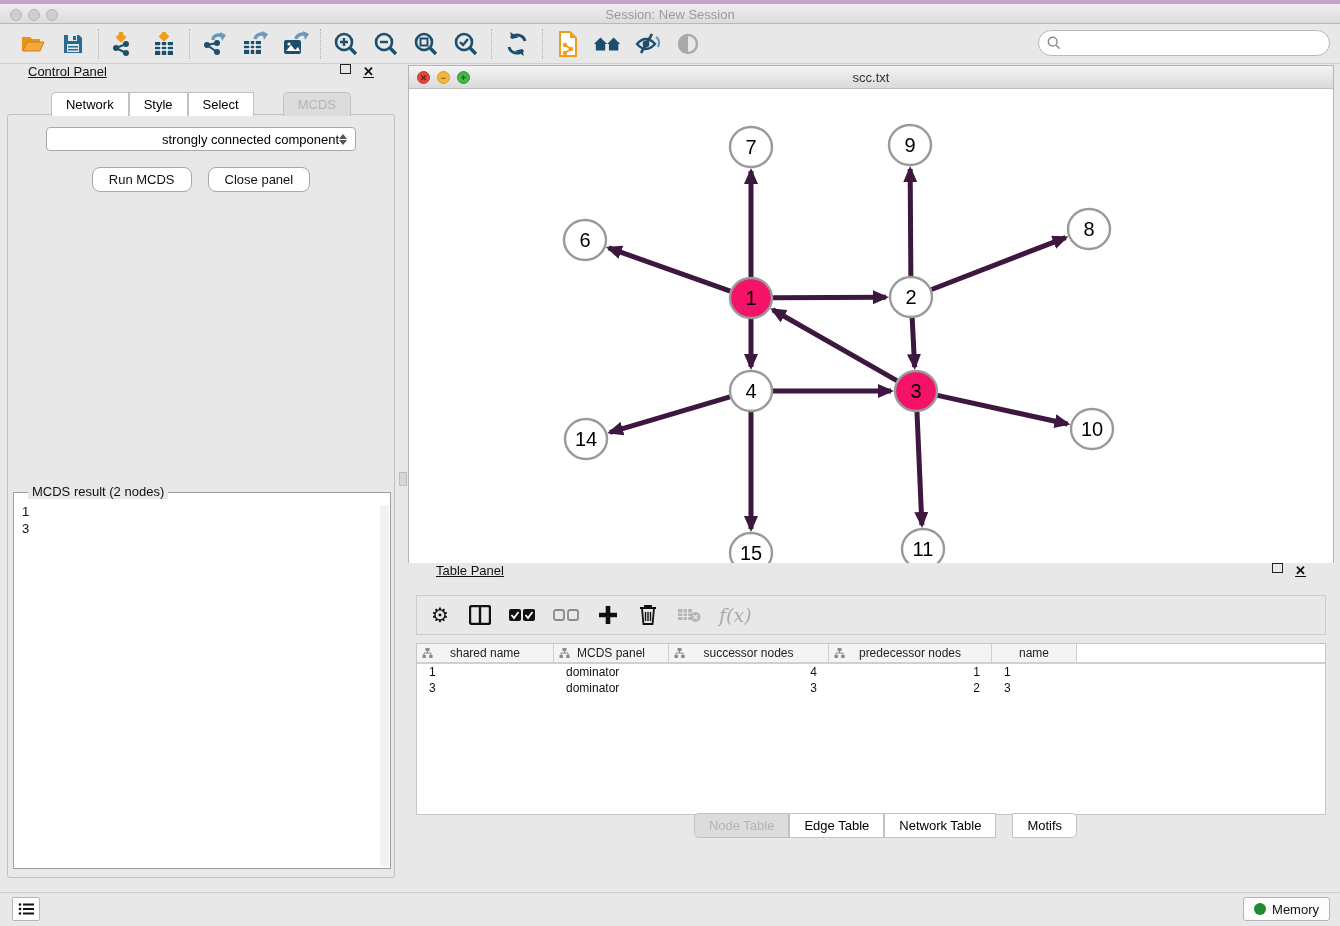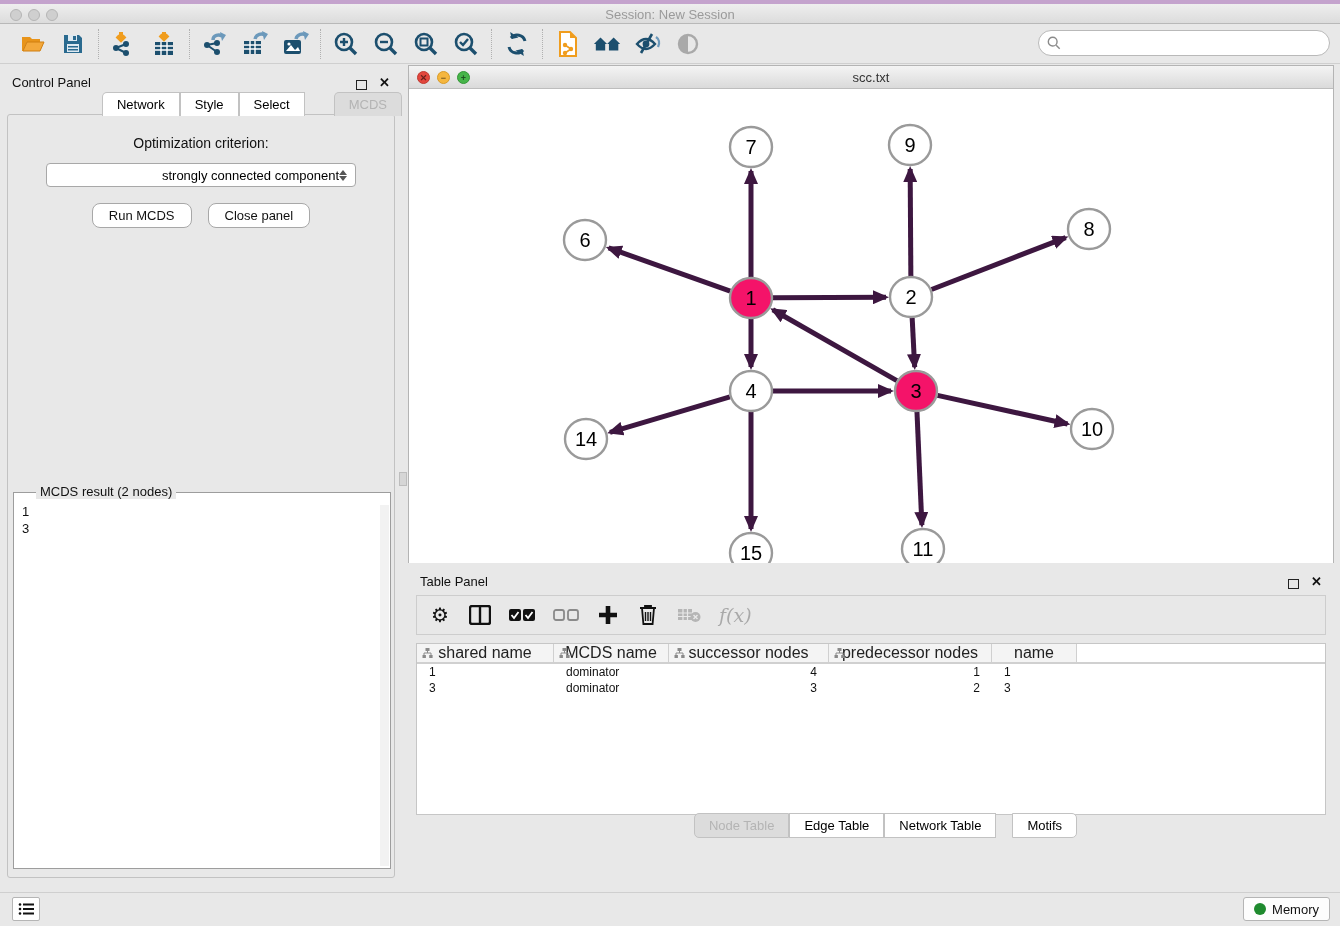--- a/index.html
+++ b/index.html
@@ -19,43 +19,43 @@
   .tb-sep { width:1px; height:30px; border-left:1px dotted #b0b0b0; }
   .tb-icon { width:30px; height:30px; display:flex; align-items:center; justify-content:center; }
   .tb-icon svg { display:block; }
   .search-wrap { position:absolute; right:10px; top:6px; }
   .search-input { width:292px; height:26px; border:1px solid #b9b9b9; border-radius:13px; background:#fff;
     padding-left:28px; font-size:13px; outline:none; }
   .search-glass { position:absolute; left:9px; top:6px; width:14px; height:14px; }
 
   
   .control-panel { position:absolute; left:0; top:64px; width:402px; height:818px; background:#e8e8e8; }
-  .panel-header { height:26px; display:flex; align-items:flex-end; padding:0 12px; font-size:13px; color:#111; }
+  .panel-header { height:26px; display:flex; align-items:flex-start; padding:0 28px; font-size:13px; color:#111;text-decoration:underline; }
   .panel-header .spacer { flex:1; }
   .float-icon { width:11px; height:10px; border:1.5px solid #222; margin-right:12px; }
   .close-x { font-size:13px; font-weight:bold; color:#111; }
-  .cp-tabs { display:flex; justify-content:flex-end; margin-top:2px; position:relative; z-index:2; }
+  .cp-tabs { display:flex; justify-content:center; margin-top:2px; position:relative; z-index:2; }
   .tab { font-size:13px; padding:4px 14px; background:#fff; border:1px solid #c2c2c2; border-bottom:none; color:#000; }
   .tab:first-child { border-radius:5px 0 0 0; }
   .tab:last-child { border-radius:0 5px 0 0; }
   .tab.sel { background:#dcdcdc; color:#b4b4b4; border-radius:5px 5px 0 0;margin-left:29px; }
   .cp-content { position:absolute; left:7px; right:7px; top:50px; bottom:4px;
     border:1px solid #c2c2c2; background:#e8e8e8; border-radius:3px; }
   .opt-label { text-align:center; margin-top:20px; font-size:14px; color:#111; }
   .dropdown { margin:12px auto 0; width:310px; height:24px; background:#fff; border:1px solid #a8a8a8;
     border-radius:4px; display:flex; align-items:center; padding:0 8px; font-size:13px; }
   .dropdown .dd-label { flex:1;text-align:right; }
   .dd-arrows { display:flex; flex-direction:column; gap:1px; align-items:center; }
   .dd-arrows i { width:0; height:0; border-left:4px solid transparent; border-right:4px solid transparent; }
   .dd-arrows .up { border-bottom:5px solid #555; }
   .dd-arrows .dn { border-top:5px solid #555; }
   .btn-row { display:flex; justify-content:center; gap:16px; margin-top:16px; }
   .btn { background:#fff; border:1px solid #a8a8a8; border-radius:8px; font-size:13px; padding:4px 16px; color:#111; }
   .mcds-result { position:absolute; left:5px; right:3px; top:377px; bottom:8px; border:1px solid #9d9d9d; background:#fff; }
-  .mcds-legend { position:absolute; top:-9px; left:22px; background:#e8e8e8; padding:0 4px; font-size:13px; color:#111; }
+  .mcds-legend { position:absolute; top:-9px; left:14px; background:#e8e8e8; padding:0 4px; font-size:13px; color:#111; }
   .mcds-text { position:absolute; inset:10px 10px 2px 8px; font-size:13px; line-height:17px; color:#111; }
   .mcds-scroll { position:absolute; right:1px; top:12px; bottom:2px; width:9px; background:#f2f2f2; }
 
   
   .net-window { position:absolute; left:408px; top:65px; width:926px; height:527px;
     border:1px solid #b4b4b4; background:#fff; }
   .net-titlebar { height:23px; background:linear-gradient(#f4f4f4,#dadada); border-bottom:1px solid #bdbdbd; position:relative; }
   .net-traffic { position:absolute; left:8px; top:5px; display:flex; gap:7px; }
   .nt { width:13px; height:13px; border-radius:50%; font-size:9px; font-weight:bold; display:flex; align-items:center; justify-content:center; color:rgba(0,0,0,.55); }
   .nt.red { background:#e2463d; border:1px solid #c03a31; }
@@ -66,21 +66,21 @@
 
   
   .table-panel { position:absolute; left:408px; top:563px; width:926px; height:289px; background:#e8e8e8; }
   .tp-toolbar { margin:6px 8px 0 8px; height:40px; border:1px solid #cdcdcd; background:#e8e8e8;
     display:flex; align-items:center; gap:18px; padding:0 12px; }
   .tp-icon { display:flex; align-items:center; justify-content:center; min-width:22px; height:24px; }
   .gear-glyph { font-size:20px; color:#111; }
   .fx { font-family:"DejaVu Serif", serif; font-style:italic; font-size:19px; color:#a9a9a9; }
   .tp-table { margin:8px 8px 0 8px; background:#fff; border:1px solid #c6c6c6; height:172px; overflow:hidden; }
   .t-head { display:flex; border-bottom:2px solid #d0d0d0; background:#f4f4f4; height:20px; }
-  .t-hcell { display:flex; align-items:center; justify-content:center; gap:6px; font-size:16px; color:#222;
+  .t-hcell { display:flex; align-items:center; justify-content:center; gap:6px; font-size:12px; color:#222;
     border-right:1px solid #d0d0d0; position:relative; }
   .t-hcell .sorticon { position:absolute; left:5px; top:4px; }
   .t-fill { flex:1; background:#fff; }
   .t-row { display:flex; height:16px; align-items:center; }
   .t-cell { font-size:12px; color:#111; padding:0 12px; }
   .al { text-align:left; } .ar { text-align:right; }
   .tp-tabs { position:absolute; left:0; right:0; bottom:14px; display:flex; justify-content:center; }
   .tp-tabs .tab { border-bottom:1px solid #c2c2c2; }
   .tp-tabs .tab:first-child { border-radius:5px 0 0 5px; }
   .tp-tabs .tab:last-child { border-radius:0 5px 5px 0;margin-left:16px; }
@@ -268,21 +268,20 @@
     <span class="float-icon"></span>
     <span class="close-x">✕</span>
   </div>
   <div class="cp-tabs">
     <span class="tab">Network</span>
     <span class="tab">Style</span>
     <span class="tab">Select</span>
     <span class="tab sel">MCDS</span>
   </div>
   <div class="cp-content">
-    <div class="opt-label">Optimization criterion:</div>
     <div class="dropdown">
       <span class="dd-label">strongly connected component</span>
       <span class="dd-arrows">
           <i class="up"></i>
           <i class="dn"></i>
         </span>
     </div>
     <div class="btn-row">
       <button class="btn">Run MCDS</button>
       <button class="btn">Close panel</button>
@@ -418,21 +417,21 @@
           </svg>
         <span>shared name</span>
       </div>
       <div class="t-hcell" style="width:115px">
         <svg class="sorticon" width="11" height="11" viewBox="0 0 11 11">
             <rect x="3.5" y="0" width="4" height="3" fill="#8a8a8a"></rect>
             <path d="M5.5 3v2M2 5h7M2 5v2M9 5v2" stroke="#8a8a8a" stroke-width="1"></path>
             <rect x="0.5" y="7" width="3.4" height="3" fill="#8a8a8a"></rect>
             <rect x="7.2" y="7" width="3.4" height="3" fill="#8a8a8a"></rect>
           </svg>
-        <span>MCDS name</span>
+        <span>MCDS panel</span>
       </div>
       <div class="t-hcell" style="width:160px">
         <svg class="sorticon" width="11" height="11" viewBox="0 0 11 11">
             <rect x="3.5" y="0" width="4" height="3" fill="#8a8a8a"></rect>
             <path d="M5.5 3v2M2 5h7M2 5v2M9 5v2" stroke="#8a8a8a" stroke-width="1"></path>
             <rect x="0.5" y="7" width="3.4" height="3" fill="#8a8a8a"></rect>
             <rect x="7.2" y="7" width="3.4" height="3" fill="#8a8a8a"></rect>
           </svg>
         <span>successor nodes</span>
       </div>

